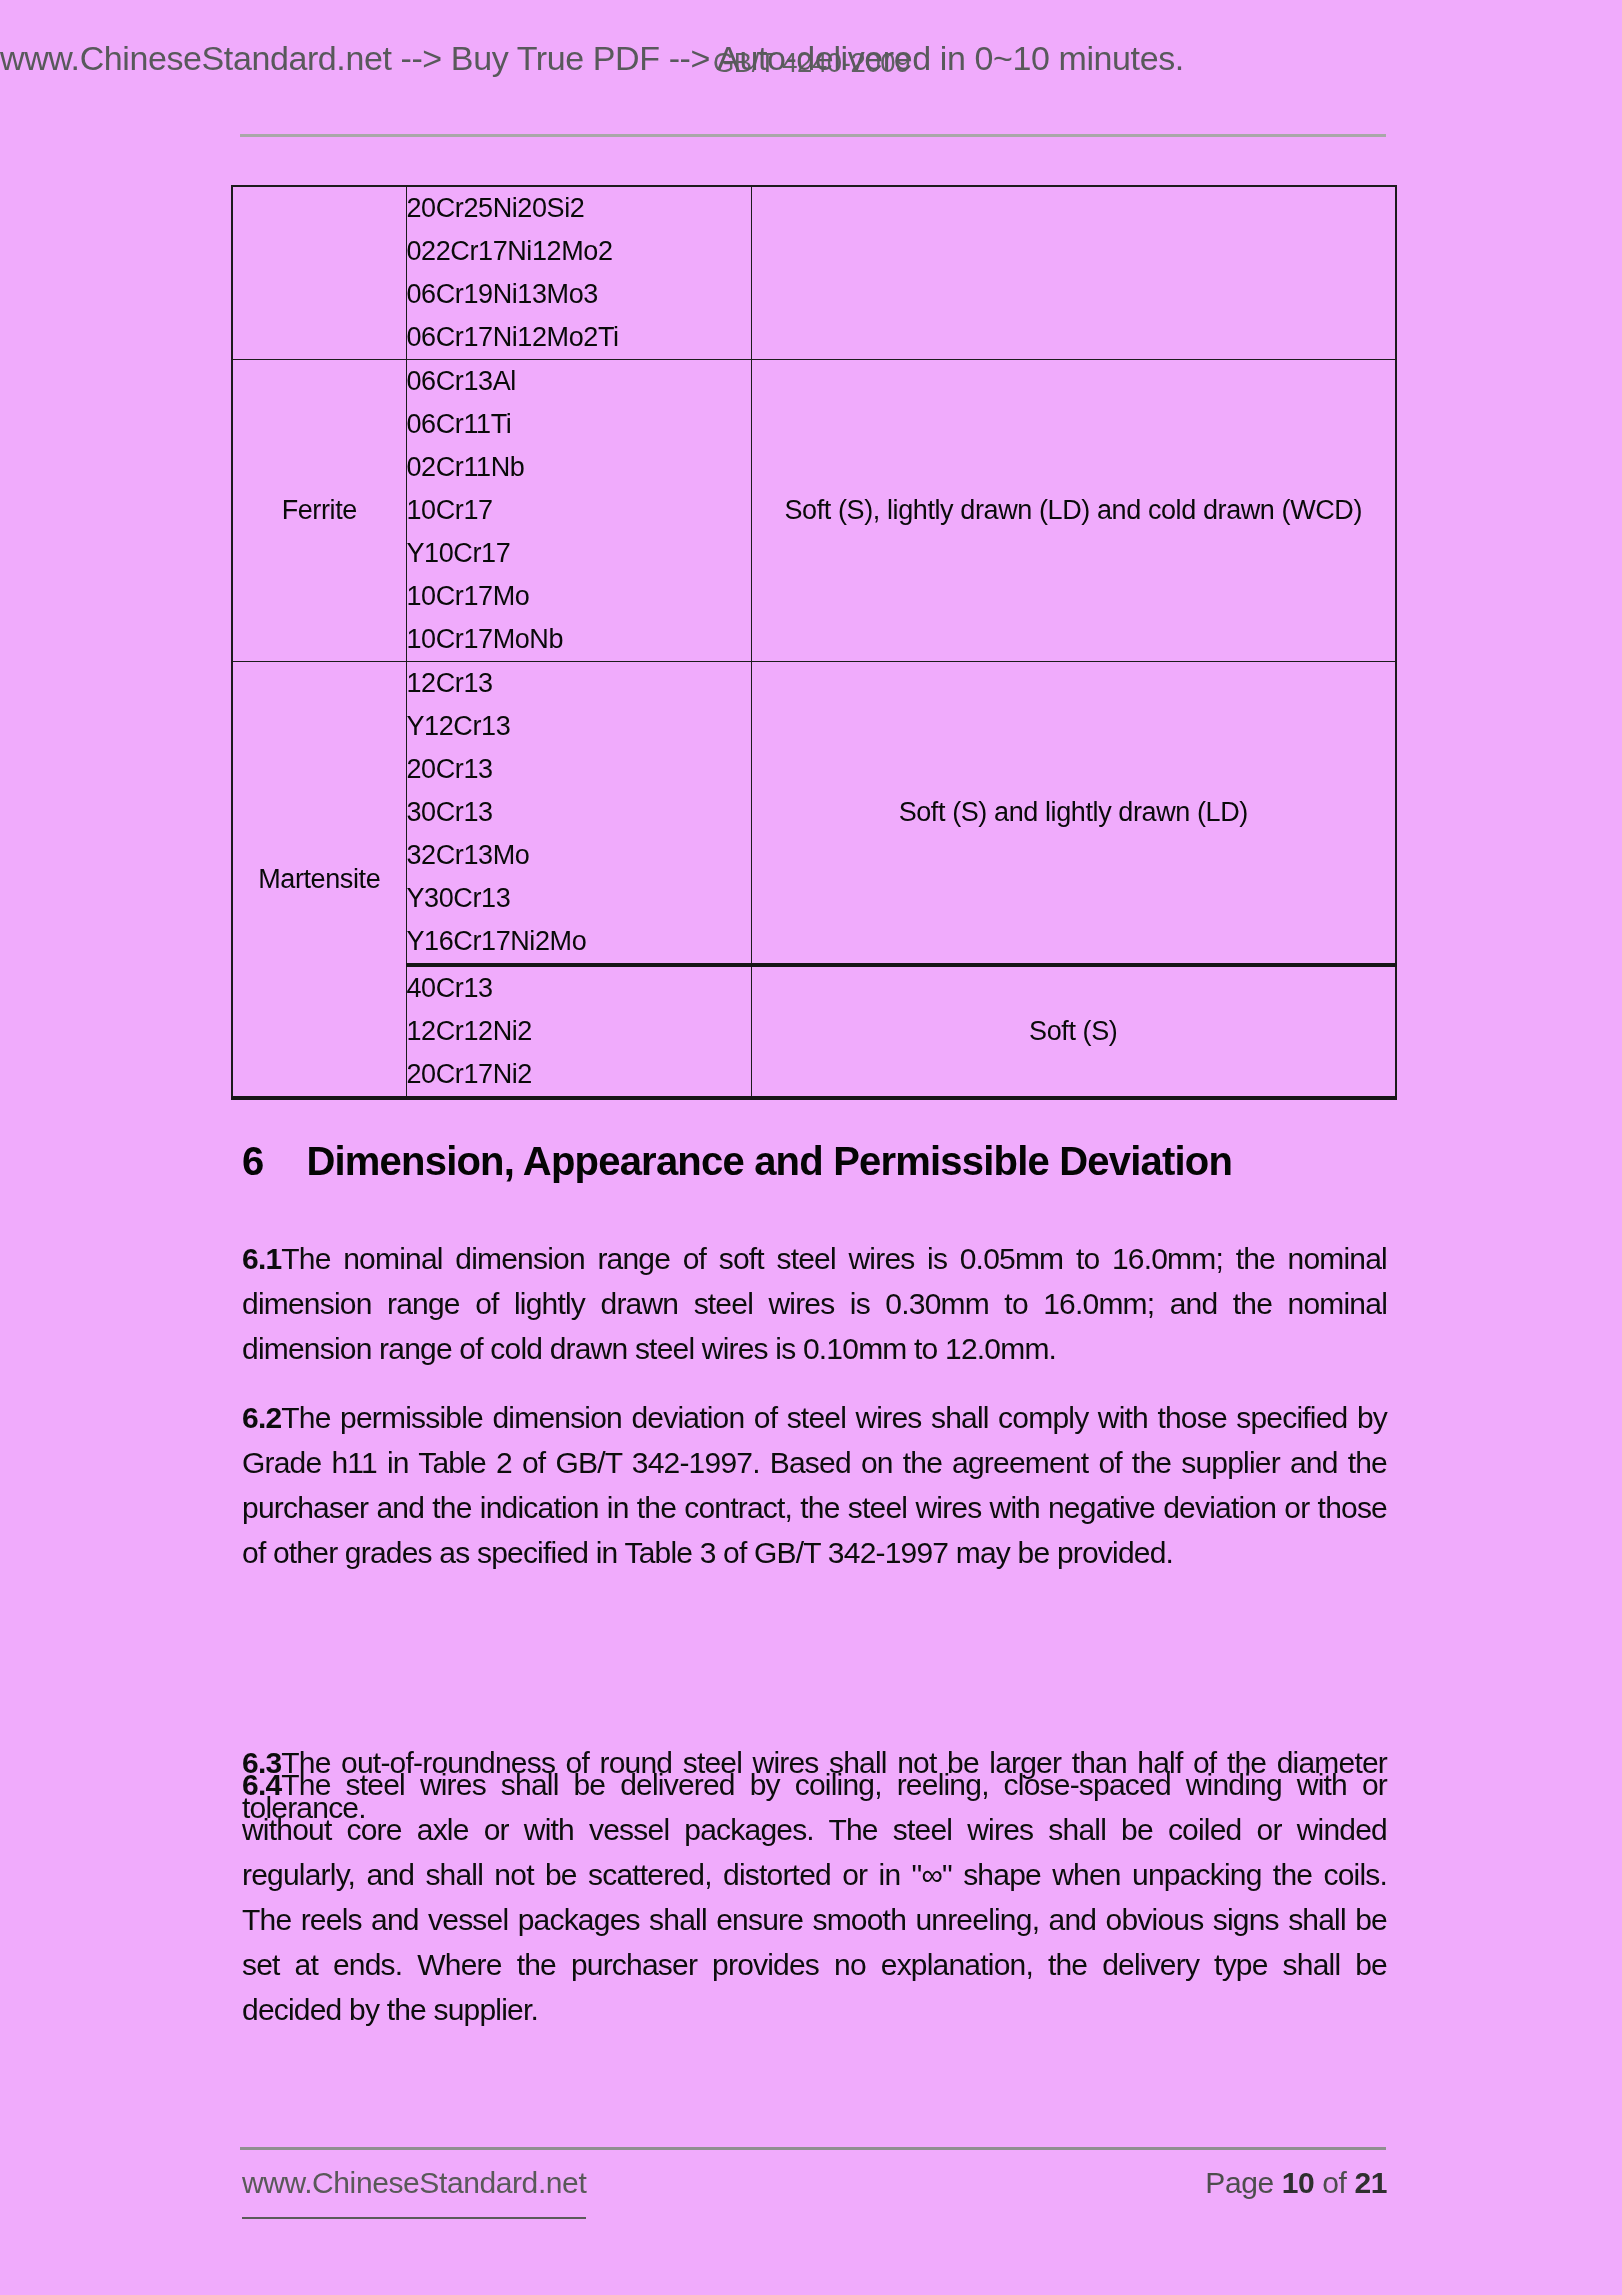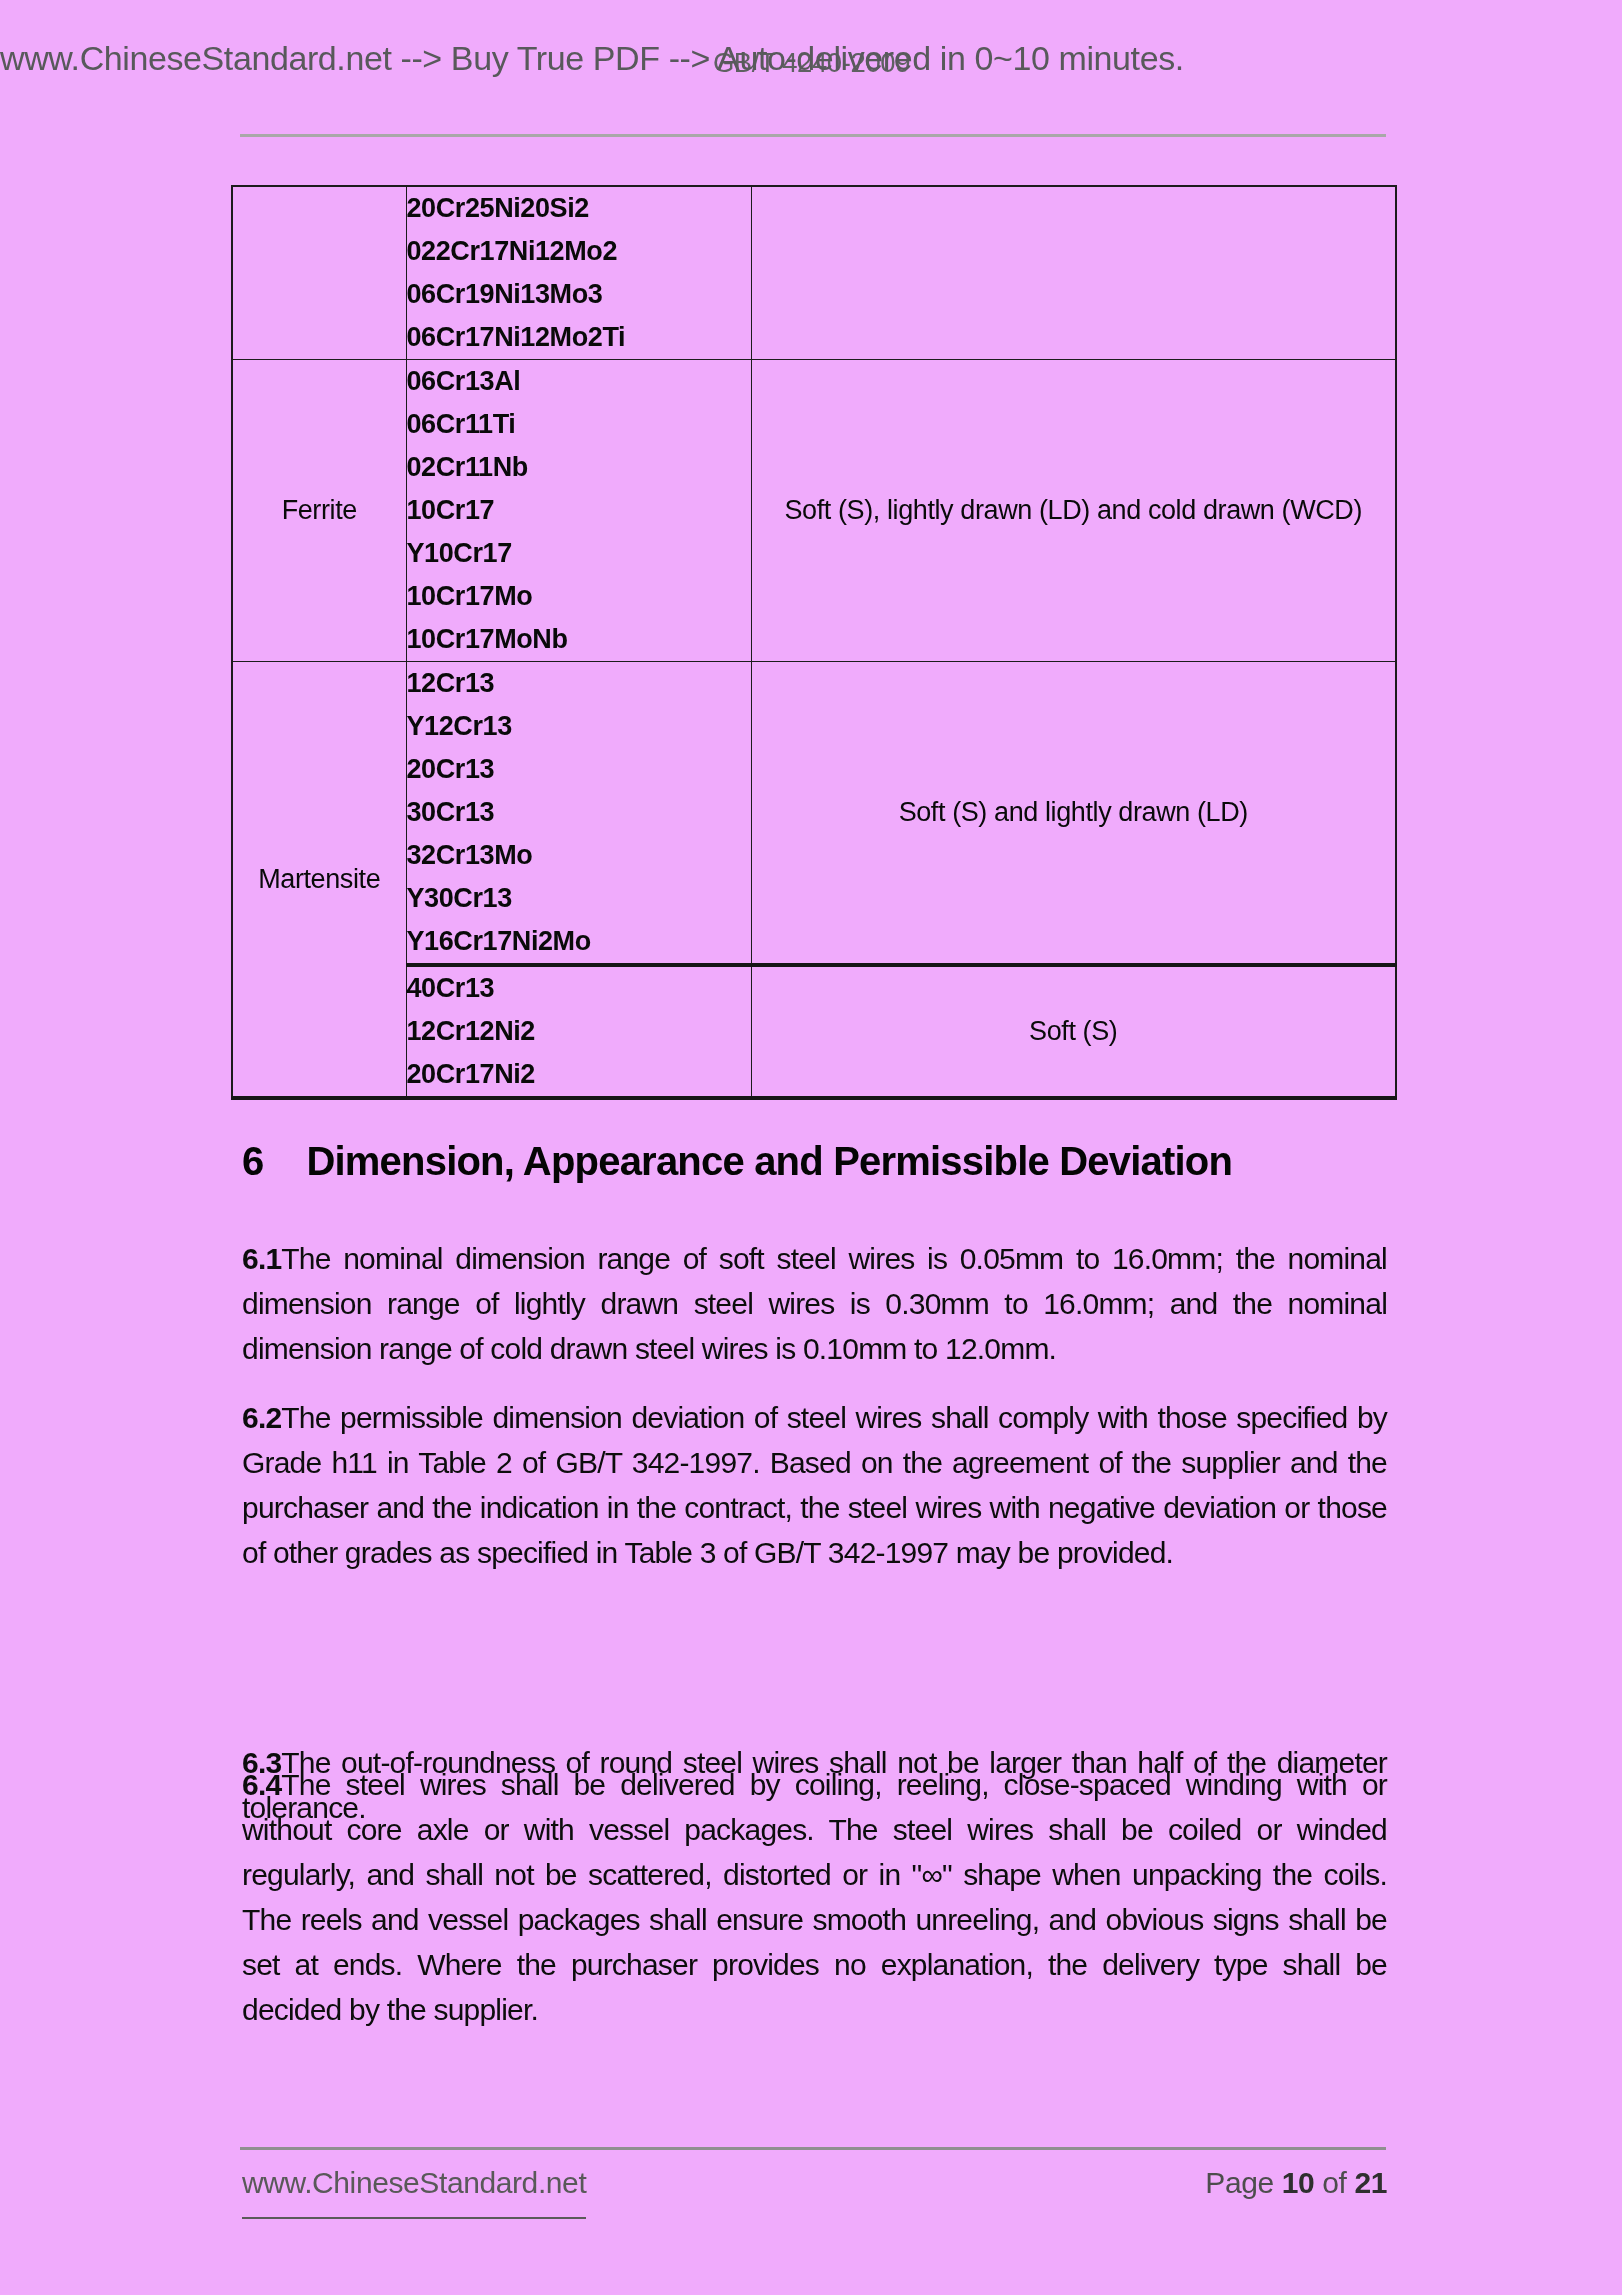--- a/index.html
+++ b/index.html
@@ -39,21 +39,21 @@
     vertical-align:middle;
     font-size:27px;letter-spacing:-0.4px;color:#0a0a0a;
     padding:0;
   }
   .row-0{height:170px}
   .row-1{height:301px}
   .row-2a{height:294px}
   .row-2b{height:125px}
   .row-2b td{border-top:4.2px solid #161616;}
   .cell-category{text-align:center;}
-  .cell-grades{padding:3.3px 6.7px 3.3px 18.3px;line-height:43px;font-weight:bold;}
+  .cell-grades{padding:3.3px 6.7px 3.3px 18.3px;line-height:43px;}
   .cell-delivery{text-align:center;font-size:26px;white-space:nowrap;}
   
   .section-heading{
     position:absolute;left:242px;top:1136px;
     font-size:40px;line-height:50px;font-weight:bold;
     letter-spacing:-0.8px;white-space:nowrap;color:#050505;
   }
   .hnum{margin-right:43px;}
   
   .para{

